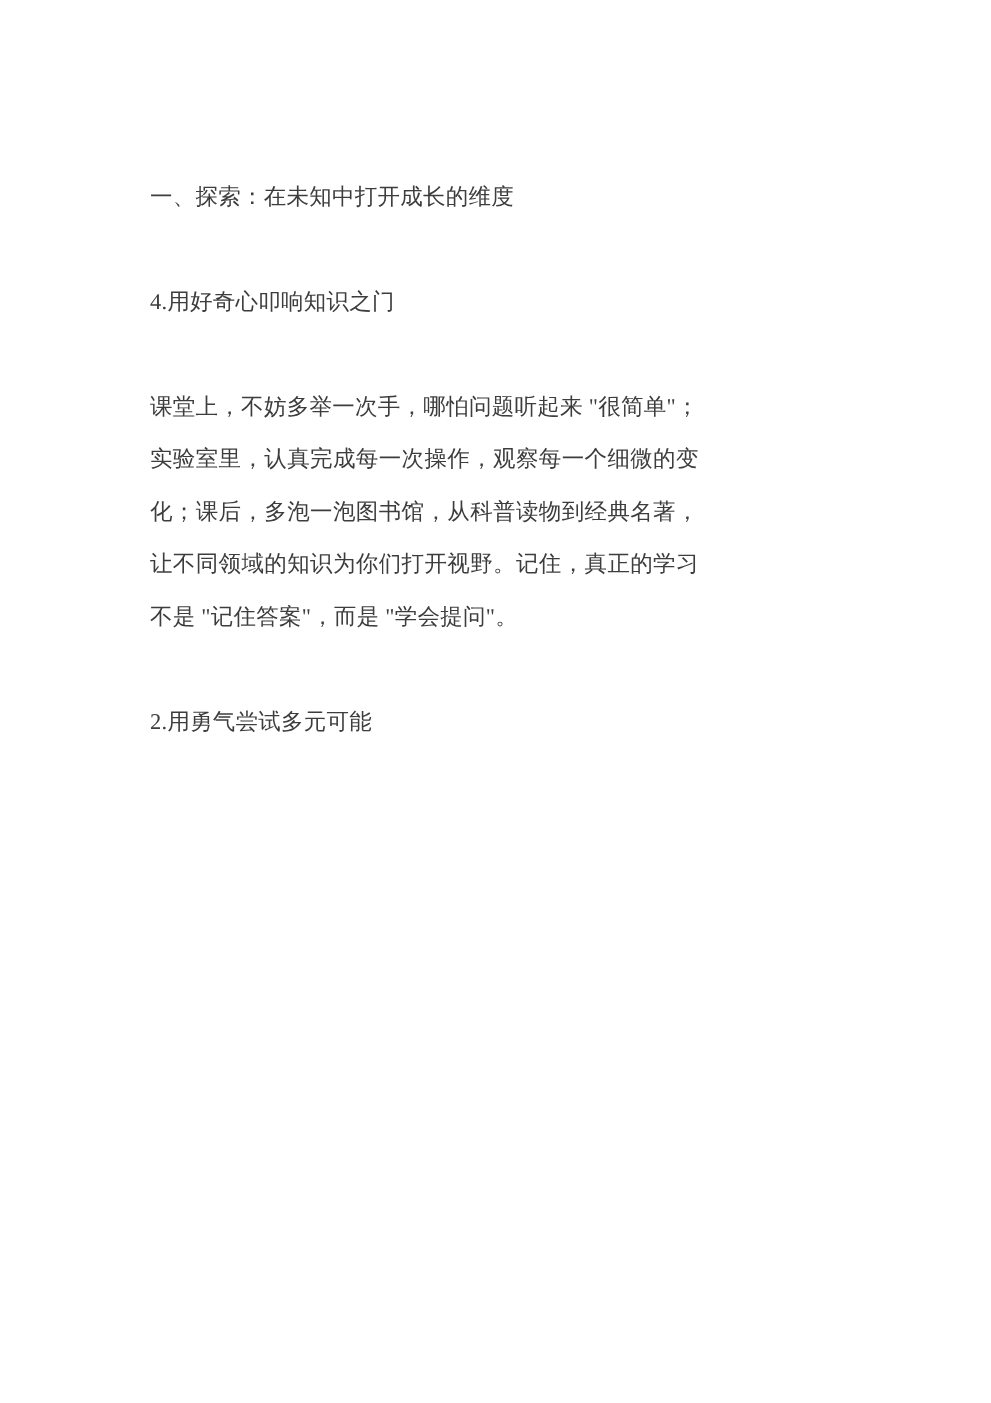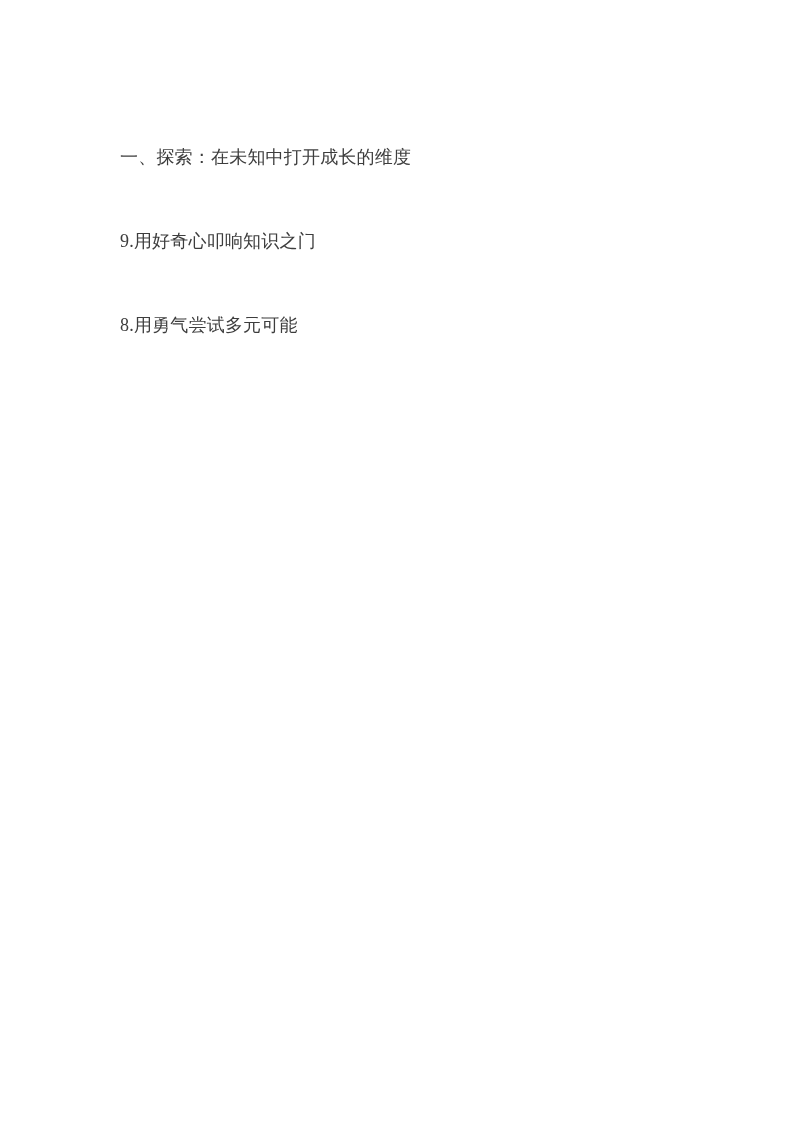--- a/index.html
+++ b/index.html
@@ -35,18 +35,19 @@
     text-align: left;
   }
 </style>
 </head>
 <body>
 
 <div class="page">
   <h2 class="doc-block doc-heading">一、探索：在未知中打开成长的维度</h2>
 
 
-  <h3 class="doc-block doc-subheading">9.用好奇心叩响知识之门</h3>
+  <h3 class="doc-block doc-subheading">4.用好奇心叩响知识之门</h3>
 
 
+  <p class="doc-block">课堂上，不妨多举一次手，哪怕问题听起来 "很简单"；实验室里，认真完成每一次操作，观察每一个细微的变化；课后，多泡一泡图书馆，从科普读物到经典名著，让不同领域的知识为你们打开视野。记住，真正的学习不是 "记住答案"，而是 "学会提问"。</p>
 
-  <h3 class="doc-block doc-subheading">8.用勇气尝试多元可能</h3>
+  <h3 class="doc-block doc-subheading">2.用勇气尝试多元可能</h3>
 </div>
 
 </body></html>

